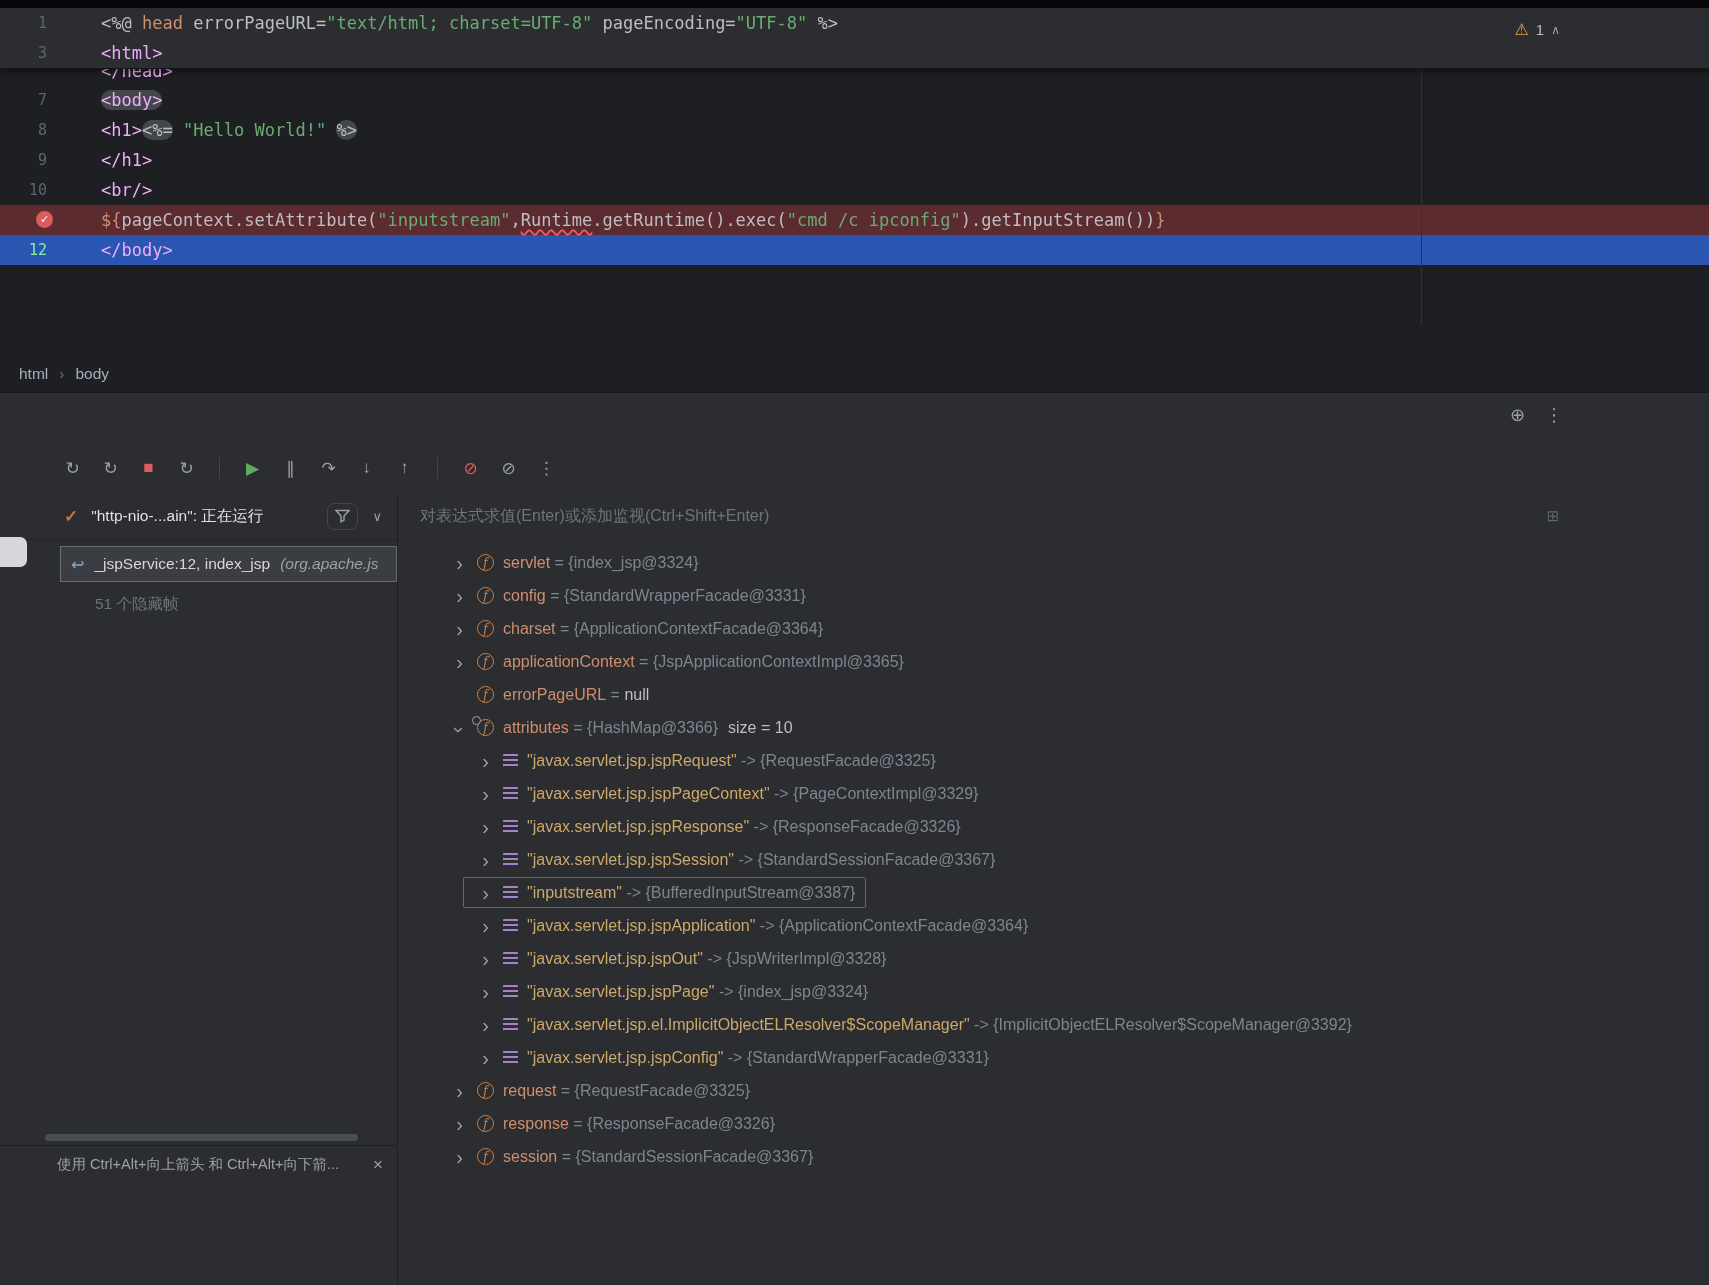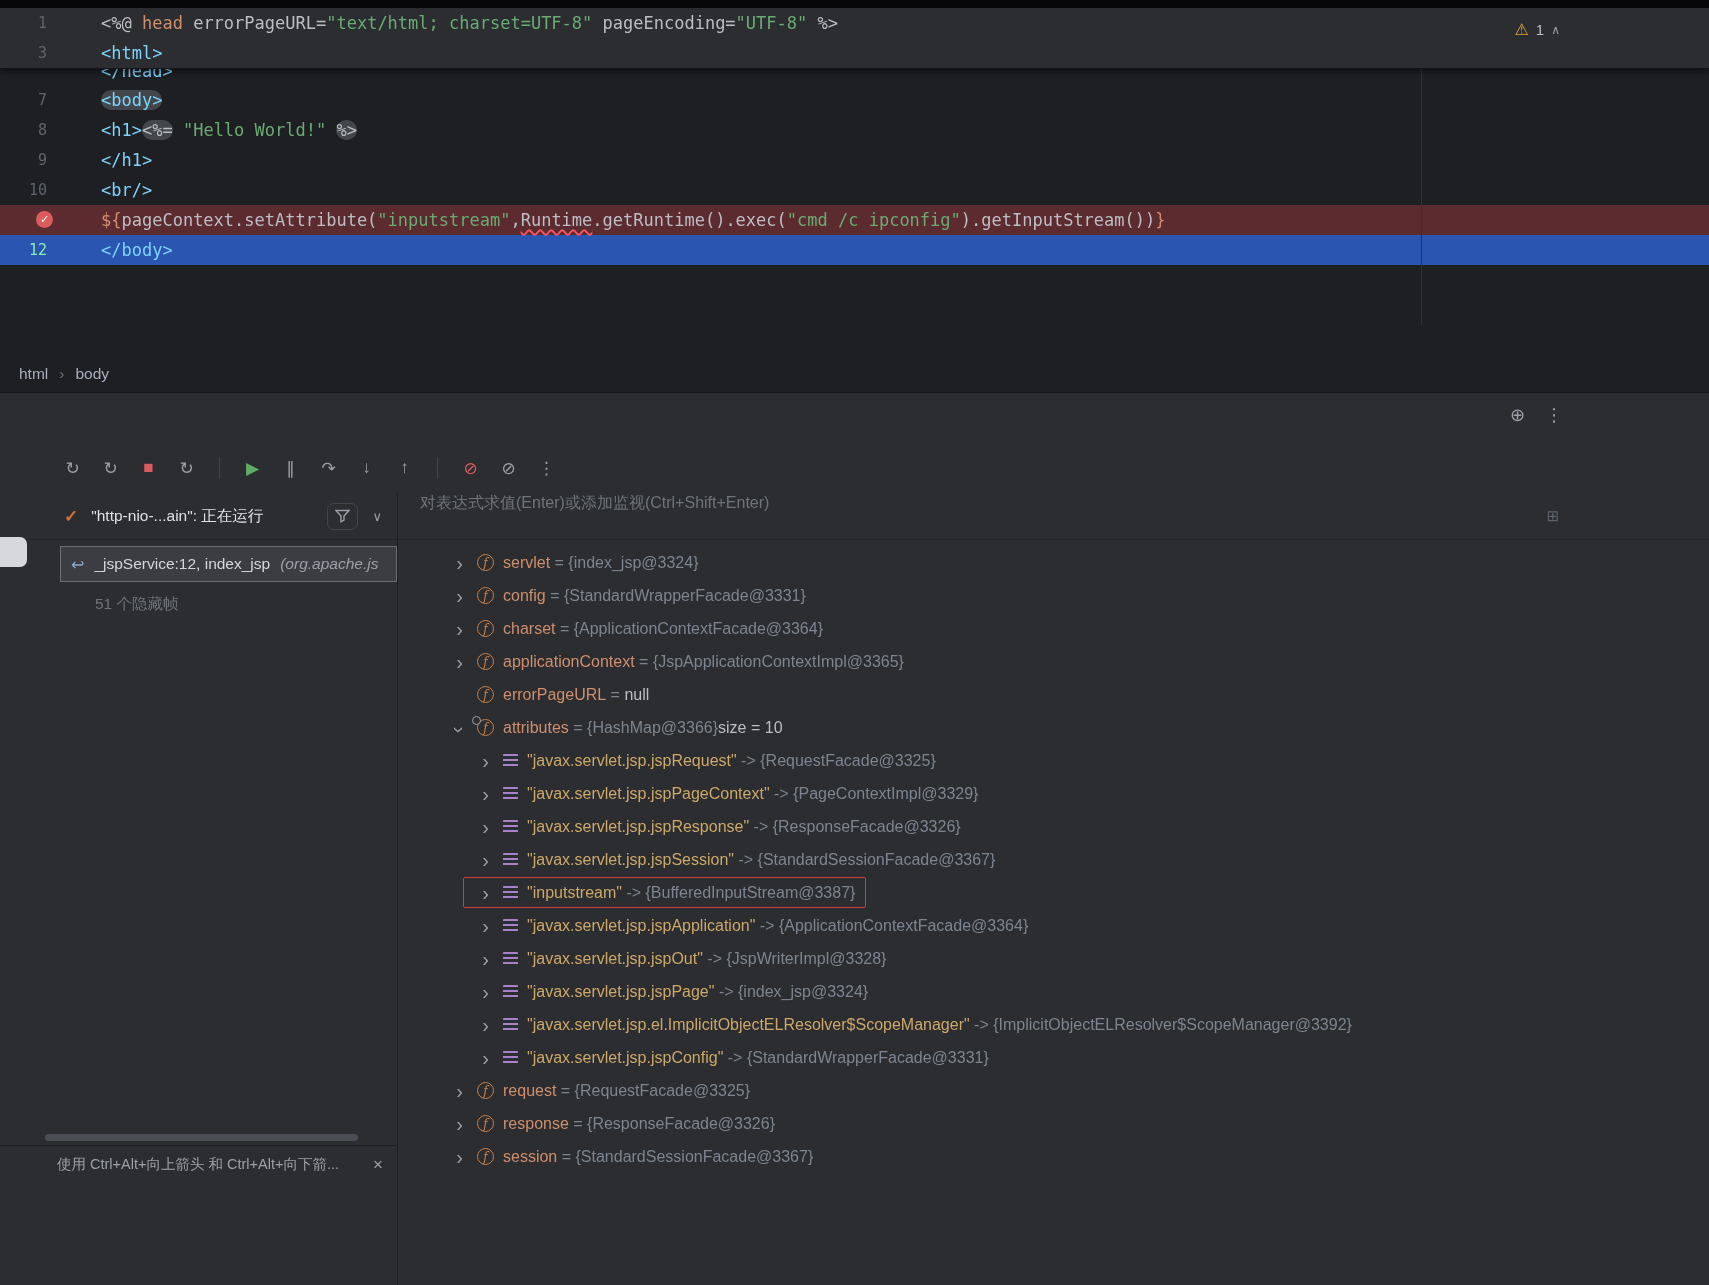--- a/index.html
+++ b/index.html
@@ -11,21 +11,21 @@
   
   .top-strip{height:8px;background:#070709;flex:0 0 auto}
 
   
   .editor{position:relative;height:347px;flex:0 0 auto;background:#1E1F22;overflow:hidden;
     font-family:"DejaVu Sans Mono","Liberation Mono",monospace;font-size:17px}
   .code-line{display:flex;height:30px;line-height:30px;white-space:pre}
   .gutter{flex:0 0 97px;text-align:right;padding-right:50px;color:#5F646D;font-size:15px;position:relative}
   .codewrap{padding-left:4px;white-space:pre}
   .tk.d{color:#BCBEC4}
-  .tk.tag{color:#7dd3fc}
+  .tk.tag{color:#f0abfc}
   .tk.kw{color:#CF8E6D}
   .tk.str{color:#6AAB73}
   .tk.hlbox{background:#43474B;border-radius:10px}
   .tk.err{text-decoration-line:underline;text-decoration-style:wavy;text-decoration-color:#F75464;
     text-decoration-thickness:1.5px;text-underline-offset:3px}
   .sticky-host{position:relative;z-index:3;background:#2B2D30;border-bottom:1px solid #141517;
     box-shadow:0 3px 6px rgba(0,0,0,.45)}
   .sticky-host .code-line{background:#2B2D30}
   .code-scroll{position:relative}
   .clipped{height:16px;overflow:hidden}
@@ -84,42 +84,42 @@
   .frame-pkg{color:#9DA0A8;font-style:italic;font-size:15.5px}
   .hidden-frames{margin-left:95px;margin-top:12px;color:#6F737A;font-size:15.5px}
   .hscroll{position:absolute;left:45px;top:641px;width:313px;height:7px;border-radius:4px;background:#4A4D53;cursor:pointer}
   .frames-footer{position:absolute;left:0;right:0;top:652px;height:38px;background:#2B2D30;border-top:1px solid #1E1F22;
     display:flex;align-items:center;padding:0 14px 0 57px;color:#9DA0A8;font-size:14.5px;white-space:nowrap;overflow:hidden}
   .footer-close{margin-left:auto;color:#9DA0A8;font-size:17px;cursor:pointer}
   .stripe-handle{position:absolute;left:0;top:44px;width:27px;height:30px;background:#D6D8DD;border-radius:0 7px 7px 0;cursor:pointer}
 
   
   .vars{flex:1;background:#2B2D30;position:relative;overflow:hidden}
-  .watch-row{height:47px;display:flex;padding-left:22px;border-bottom:1px solid #26282B;position:relative}
+  .watch-row{height:47px;display:flex;align-items:center;padding-left:22px;border-bottom:1px solid #26282B;position:relative}
   .watch-hint{color:#6F737A;font-size:16px}
   .watch-icon{position:absolute;right:150px;top:14px;color:#5F646D;font-size:15px;cursor:pointer}
   .tree{padding-top:6px}
   .var-row{height:33px;white-space:nowrap}
   .var-inner{display:inline-flex;align-items:center;height:29px;margin-top:2px;font-size:16px}
   .chev{width:15px;display:inline-block;color:#9DA0A8;font-size:20px;line-height:1;text-align:center;
     margin-right:10px;transform-origin:45% 55%;cursor:pointer;flex:0 0 auto}
   .chev.open{transform:rotate(90deg)}
   .ficon{position:relative;width:17px;height:17px;border:1.4px solid #C8814A;border-radius:50%;color:#C8814A;
     font-size:12px;font-style:italic;display:inline-flex;align-items:center;justify-content:center;
     margin-right:9px;flex:0 0 auto;font-family:"DejaVu Serif",serif}
   .ficon.badged::after{content:"";position:absolute;left:-6px;top:-4px;width:7px;height:7px;
     border:1.3px solid #9DA0A8;border-radius:50%;background:#2B2D30}
   .eicon{width:15px;height:13px;margin-right:9px;flex:0 0 auto;border-radius:1px;
     background:repeating-linear-gradient(to bottom,#A781C9 0 2px,transparent 2px 5px)}
   .vname{color:#CF8E6D}
   .vkey{color:#CDA869}
   .vop{color:#7D8590;white-space:pre}
   .vval{color:#7D8590}
   .vval.vnull{color:#BCBEC4}
-  .vextra{color:#BCBEC4;margin-left:0}
+  .vextra{color:#BCBEC4;margin-left:10px}
   .hl-red{outline:1.6px solid #D23B3E;border-radius:1px;padding-right:10px}
 </style>
 </head>
 <body>
 
 <div class="screen">
 
   <div class="top-strip"></div>
 
   <div class="editor">

